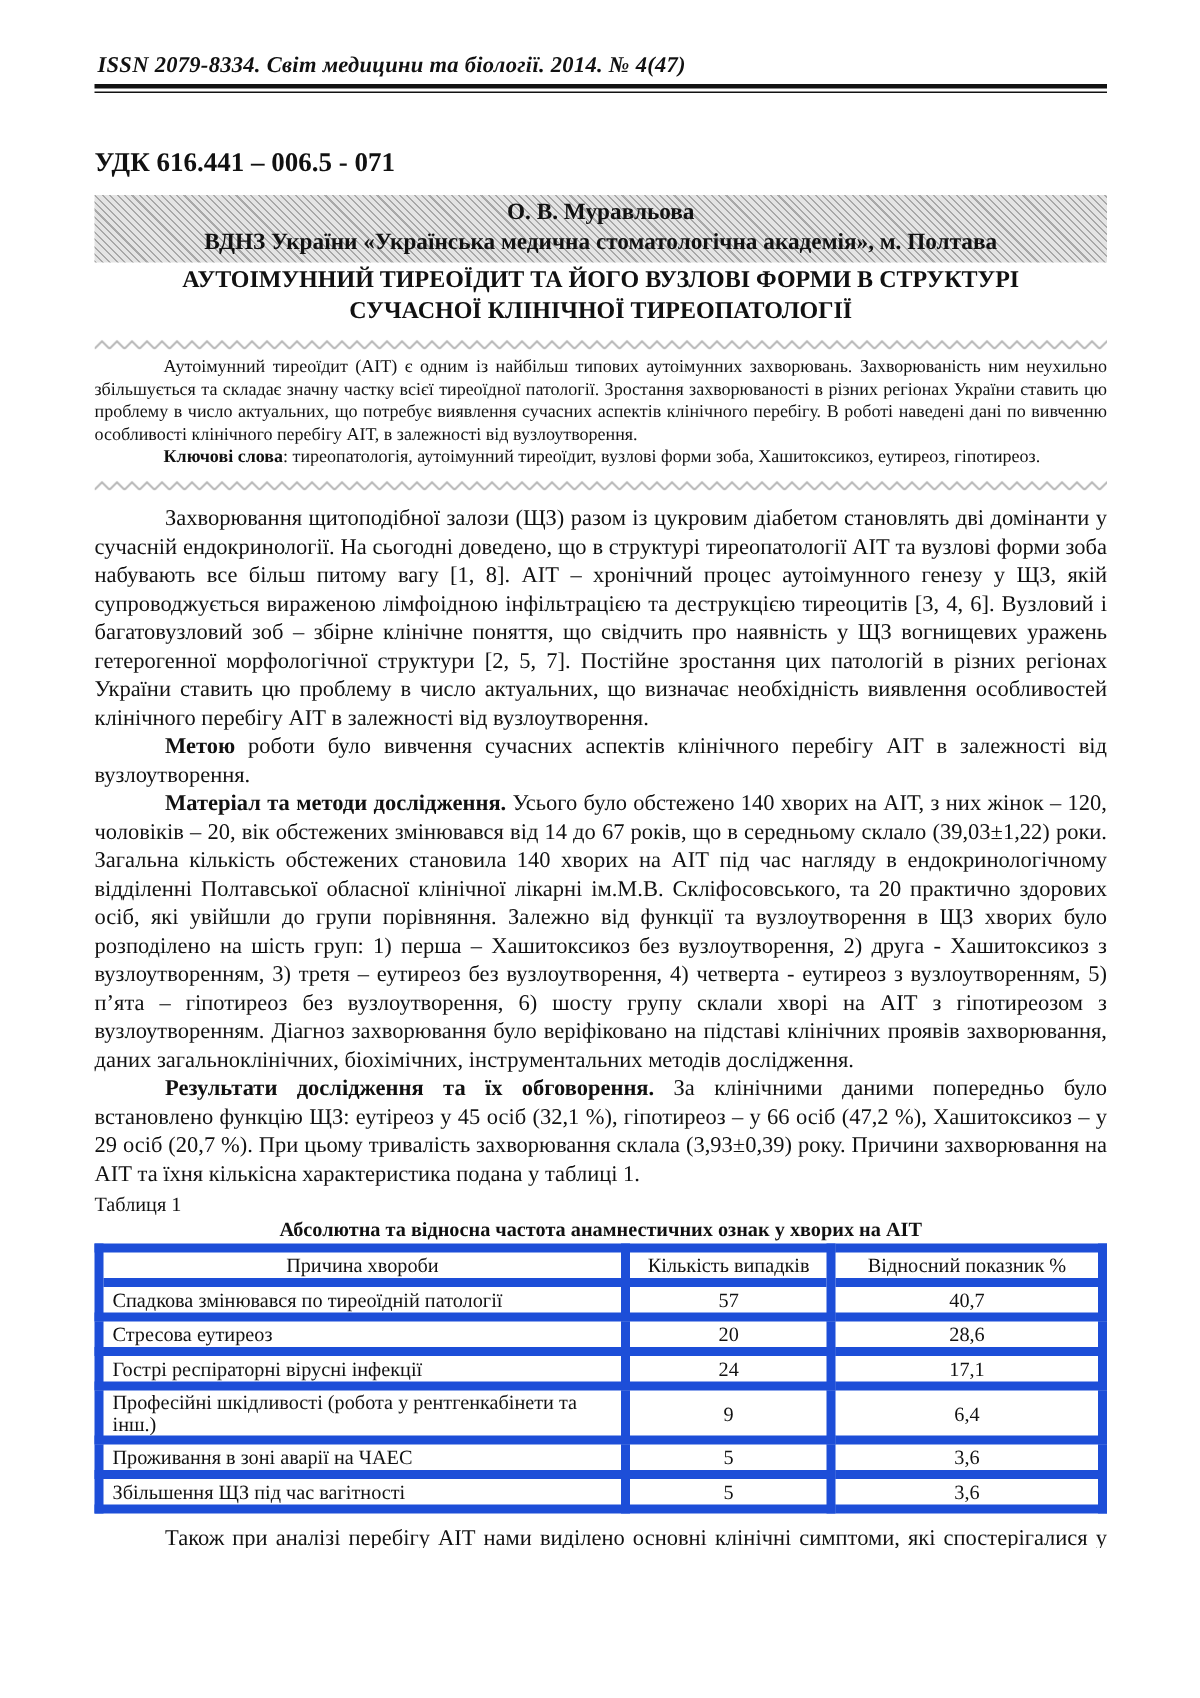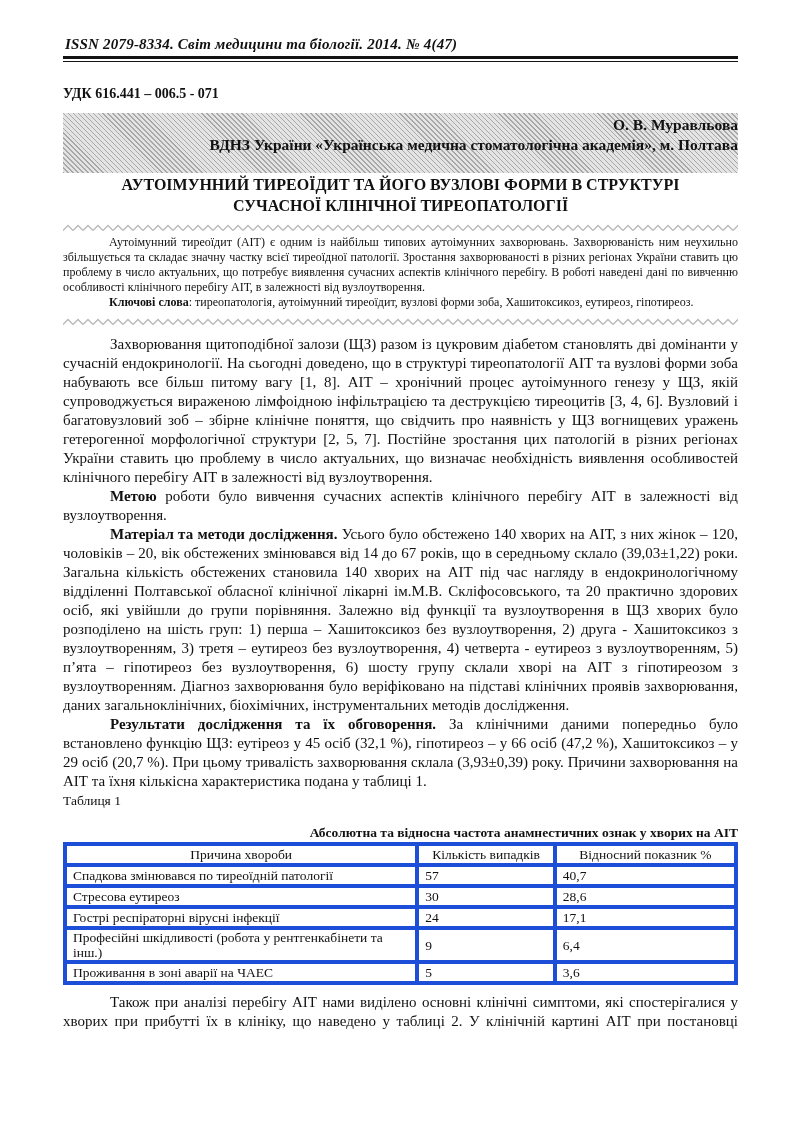--- a/index.html
+++ b/index.html
@@ -18,31 +18,31 @@
   .journal-header {
     font-size: 15px;
     font-weight: bold;
     font-style: italic;
     letter-spacing: 0.2px;
     padding-left: 2px;
   }
   .rule-thick { height: 3px; background: #121212; margin-top: 3px; }
   .rule-thin  { height: 1px; background: #121212; margin-top: 2px; }
   .udk {
-    margin-top: 24px;
-    font-size: 14px;
+    margin-top: 36px;
+    font-size: 18px;
     font-weight: bold;
   }
   .band {
     margin-top: 11px;
-    text-align: right;
+    text-align: center;
     font-weight: bold;
     font-size: 15.5px;
     line-height: 20px;
-    padding: 2px 0 18px;
+    padding: 2px 0 3px;
     background: repeating-linear-gradient(45deg, #a8a8a8 0px, #a8a8a8 1px, #e4e4e4 1px, #e4e4e4 3.5px);
   }
   .paper-title {
     margin: 1px auto 0;
     width: 96%;
     text-align: center;
     font-size: 16px;
     font-weight: bold;
     line-height: 21px;
   }
@@ -61,40 +61,40 @@
     text-align: justify;
   }
   .body-text p { margin: 0; text-indent: 47px; }
   .table-label {
     margin-top: 2px;
     text-align: left;
     font-size: 13.5px;
     padding-right: 2px;
   }
   .table-caption {
-    text-align: right;
+    text-align: center;
     font-size: 13.5px;
     font-weight: bold;
-    margin: 16px 0 1px;
+    margin: 1px 0 1px;
   }
   table.data {
     width: 100%;
     border-collapse: collapse;
     font-size: 13.5px;
     border: 2px solid #1a1a1a;
   }
   table.data th, table.data td {
-    border: 4px solid #1d4ed8;
+    border: 6px solid #1d4ed8;
     padding: 0 6px;
     height: 17px;
     line-height: 15px;
     font-weight: normal;
   }
   table.data th { text-align: center; border-bottom: 2px solid #1a1a1a; }
-  td.num { }
+  td.num { text-align: center; }
   .col-cause   { width: 52.5%; }
   .col-cases   { width: 20.5%; }
   .col-percent { width: 27%; }
 </style>
 </head>
 <body>
 
 <div class="page">
 
   <div class="journal-header">ISSN 2079-8334. Світ медицини та біології. 2014. № 4(47)</div>
@@ -157,38 +157,43 @@
       </tr>
     </thead>
     <tbody>
       <tr>
         <td>Спадкова змінювався по тиреоїдній патології</td>
         <td class="num">57</td>
         <td class="num">40,7</td>
       </tr>
       <tr>
         <td>Стресова еутиреоз</td>
-        <td class="num">30</td>
+        <td class="num">20</td>
         <td class="num">28,6</td>
       </tr>
       <tr>
         <td>Гострі респіраторні вірусні інфекції</td>
         <td class="num">24</td>
         <td class="num">17,1</td>
       </tr>
       <tr>
         <td>Професійні шкідливості (робота у рентгенкабінети та інш.)</td>
         <td class="num">9</td>
         <td class="num">6,4</td>
       </tr>
       <tr>
         <td>Проживання в зоні аварії на ЧАЕС</td>
         <td class="num">5</td>
         <td class="num">3,6</td>
       </tr>
+      <tr>
+        <td>Збільшення ЩЗ під час вагітності</td>
+        <td class="num">5</td>
+        <td class="num">3,6</td>
+      </tr>
     </tbody>
   </table>
 
   <div class="body-text" style="margin-top:8px;">
     <p>Також при аналізі перебігу АІТ нами виділено основні клінічні симптоми, які спостерігалися у хворих при прибутті їх в клініку, що наведено у таблиці 2. У клінічній картині АІТ при постановці діагнозу звертають на себе увагу симптоми, які пов’язані з наявністю зоба, це відчуття “комка у горлі“, тиснення в ділянці передньої поверхні шиї, утруднення при ковтанні. Зябкість та підвищення чутливості до холоду, охриплість голосу, зниження фізичної працездатності та пам’яті, сонливість, непостійні або постійні набряки повік, додавання ваги, брадікардія, суха та бліда шкіра, ламкість нігтів, випадіння та ламкість волосся – ці симптоми характерні для зниження функції ЩЗ, тобто для гіпотиреозу. Неприємне відчуття в ділянці серця, тахікардія, напади жару, підвищена пітливість, підвищена емоційність та нерівновага – ці симптоми спостерігаються при підвищеній функції ЩЗ, тобто Хашитоксикозі. Патогномічним синдромом АІТ є зоб, який вказує на локалізацію</p>
   </div>
 
 </div>
 
 </body></html>

